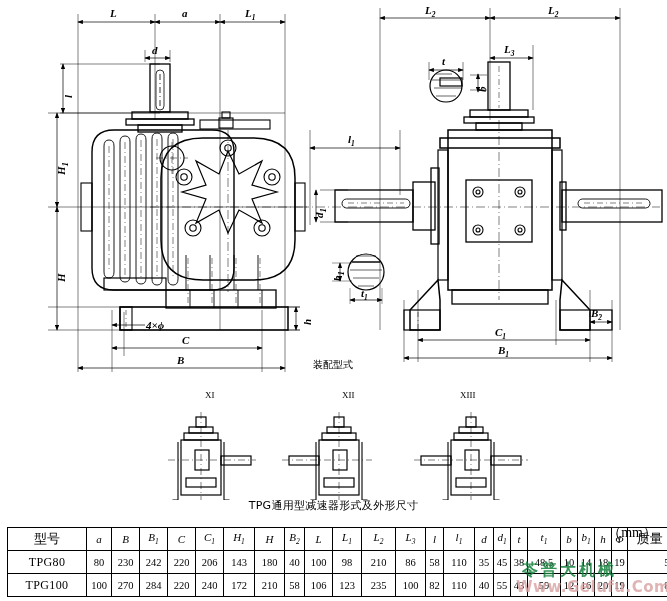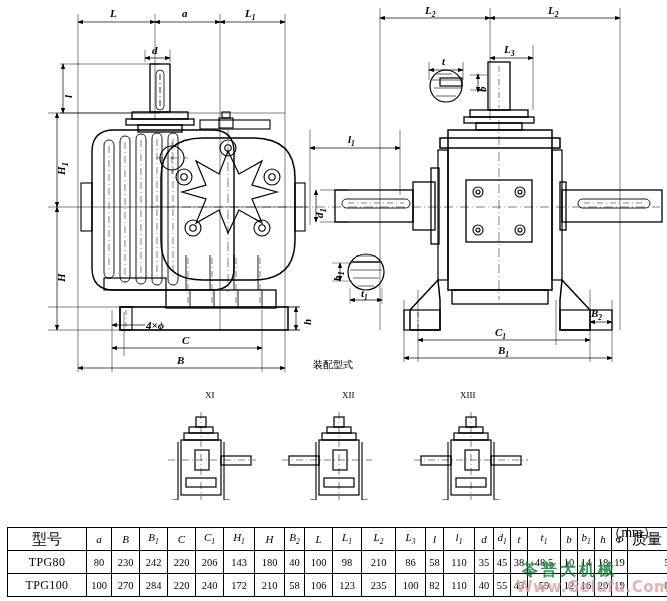--- a/index.html
+++ b/index.html
@@ -68,21 +68,21 @@
   table td,table th{
     border:1px solid #000;
     text-align:center;
     vertical-align:middle;
     height:22px;
     padding:0;
     font-weight:normal;
   }
   thead td{font-size:11px;}
   td.model{font-size:12px;letter-spacing:.4px;}
-  td.head-cn{font-family:Liberation Serif, serif;font-size:15px;}
+  td.head-cn{font-family:Liberation Sans, sans-serif;font-size:13px;}
   td sub{font-size:7.5px;}
 
   
   #wm1{
     position:absolute;left:522px;top:560px;
     font-family:"DejaVu Sans", sans-serif;font-size:16px;font-weight:bold;
     color:#15803d;opacity:.85;letter-spacing:3px;pointer-events:none;
   }
   #wm2{
     position:absolute;left:516px;top:578px;
@@ -529,20 +529,21 @@
   <span class="lbl" style="left:361px;top:288px;"><span>t</span><sub>1</sub></span>
   <span class="lbl" style="left:495px;top:327px;"><span>C</span><sub>1</sub></span>
   <span class="lbl" style="left:498px;top:345px;"><span>B</span><sub>1</sub></span>
   <span class="lbl" style="left:591px;top:308px;"><span>B</span><sub>2</sub></span>
 
   <span class="cn" style="left:313px;top:358px;">装配型式</span>
   <span class="rom" style="left:193px;top:390px;margin-left:12px;">XI</span>
   <span class="rom" style="left:330px;top:390px;margin-left:12px;">XII</span>
   <span class="rom" style="left:460px;top:390px;">XIII</span>
 
+  <div id="title">TPG通用型减速器形式及外形尺寸</div>
   <div id="unit">（mm）</div>
 
   <div id="tbl-wrap">
     <table>
       <colgroup>
         <col style="width:79px">
         <col style="width:25px">
           <col style="width:28px">
           <col style="width:28px">
         <col style="width:28px">

